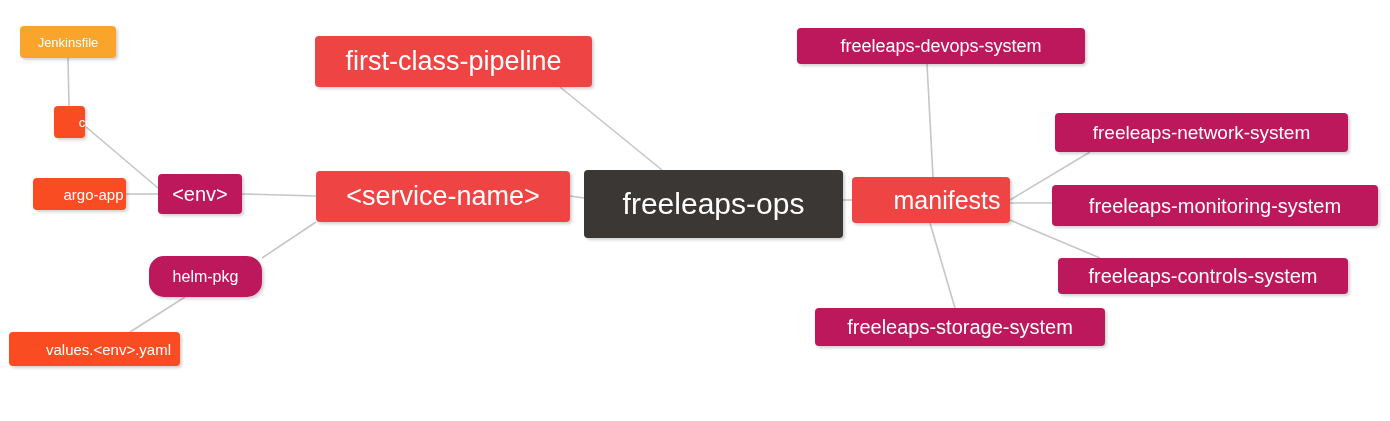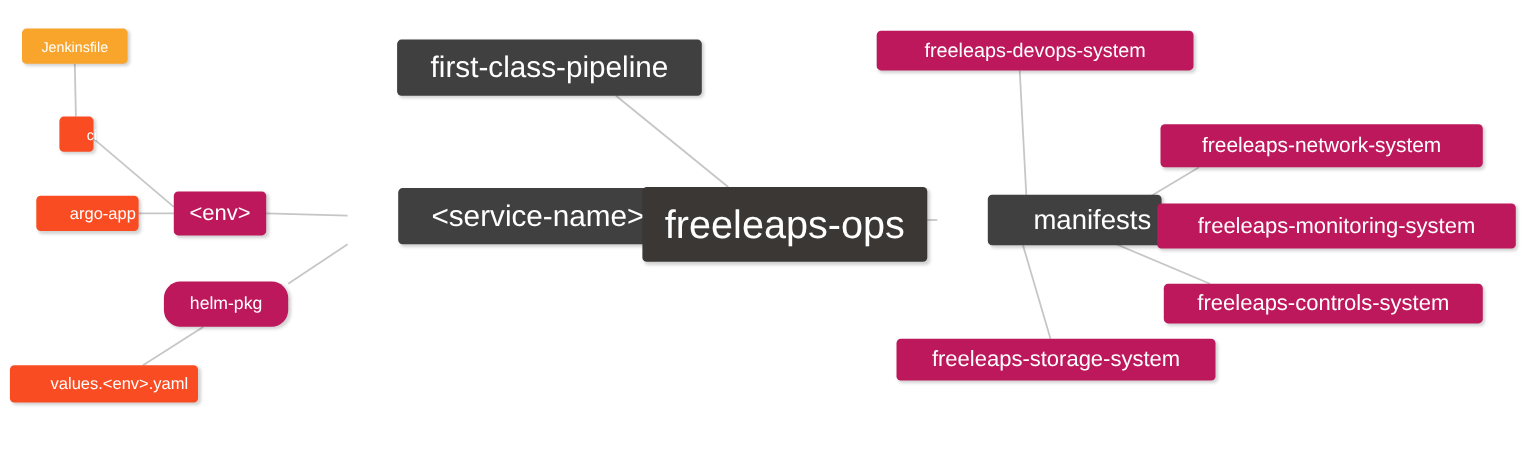--- a/index.html
+++ b/index.html
@@ -17,21 +17,21 @@
     display:flex;align-items:center;justify-content:center;
     color:#ffffff;
     border-radius:4px;
     box-sizing:border-box;
     white-space:nowrap;
     box-shadow:2px 2px 3px rgba(0,0,0,0.18);
     letter-spacing:0px;
     line-height:1;
   }
   .n-root{background:#3b3734;}
-  .n-blue{background:#404040;margin-left:46px;}
+  .n-blue{background:#ef4444;}
   .n-green{background:#be185d;}
   .n-red{background:#fa4c22;padding-left:28px;}
   .n-orange{background:#f9a52b;}
 </style>
 </head>
 <body>
 
 <div id="canvas">
   <svg id="edges" viewBox="0 0 1390 421" xmlns="http://www.w3.org/2000/svg">
       <line x1="68" y1="58" x2="69" y2="106" stroke="#c6c6c6" stroke-width="1.6"></line>
@@ -51,21 +51,21 @@
     </svg>
   <div id="nodes">
       <div class="node n-orange" style="left: 20px; top: 26px; width: 96px; height: 32px; font-size: 13px;">Jenkinsfile</div>
       <div class="node n-red" style="left: 54px; top: 106px; width: 31px; height: 32px; font-size: 13px;">ci</div>
       <div class="node n-red" style="left: 33px; top: 178px; width: 93px; height: 32px; font-size: 15px;">argo-app</div>
       <div class="node n-green" style="left: 158px; top: 174px; width: 84px; height: 40px; font-size: 20px;">&lt;env&gt;</div>
       <div class="node n-red" style="left: 9px; top: 332px; width: 171px; height: 34px; font-size: 15px;">values.&lt;env&gt;.yaml</div>
       <div class="node n-green" style="left: 149px; top: 256px; width: 113px; height: 41px; font-size: 16px; border-radius: 15px;">helm-pkg</div>
       <div class="node n-blue" style="left: 315px; top: 36px; width: 277px; height: 51px; font-size: 27px;">first-class-pipeline</div>
       <div class="node n-blue" style="left: 316px; top: 171px; width: 254px; height: 51px; font-size: 27px;">&lt;service-name&gt;</div>
-      <div class="node n-root" style="left: 584px; top: 170px; width: 259px; height: 68px; font-size: 36px;">freeleaps-ops</div>
+      <div class="node n-root" style="left: 584px; top: 170px; width: 259px; height: 68px; font-size: 30px;">freeleaps-ops</div>
       <div class="node n-blue" style="left: 852px; top: 177px; width: 158px; height: 46px; font-size: 25px; padding-left: 32px;">manifests</div>
       <div class="node n-green" style="left: 797px; top: 28px; width: 288px; height: 36px; font-size: 18px;">freeleaps-devops-system</div>
       <div class="node n-green" style="left: 1055px; top: 113px; width: 293px; height: 39px; font-size: 19px;">freeleaps-network-system</div>
       <div class="node n-green" style="left: 1052px; top: 185px; width: 326px; height: 41px; font-size: 20px;">freeleaps-monitoring-system</div>
       <div class="node n-green" style="left: 1058px; top: 258px; width: 290px; height: 36px; font-size: 20px;">freeleaps-controls-system</div>
       <div class="node n-green" style="left: 815px; top: 308px; width: 290px; height: 38px; font-size: 20px;">freeleaps-storage-system</div>
     </div>
 </div>
 
 </body></html>

